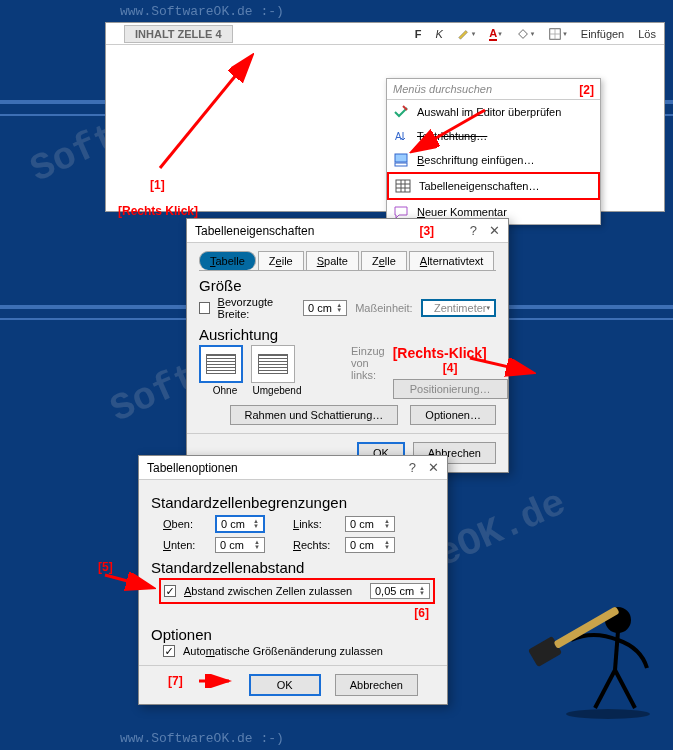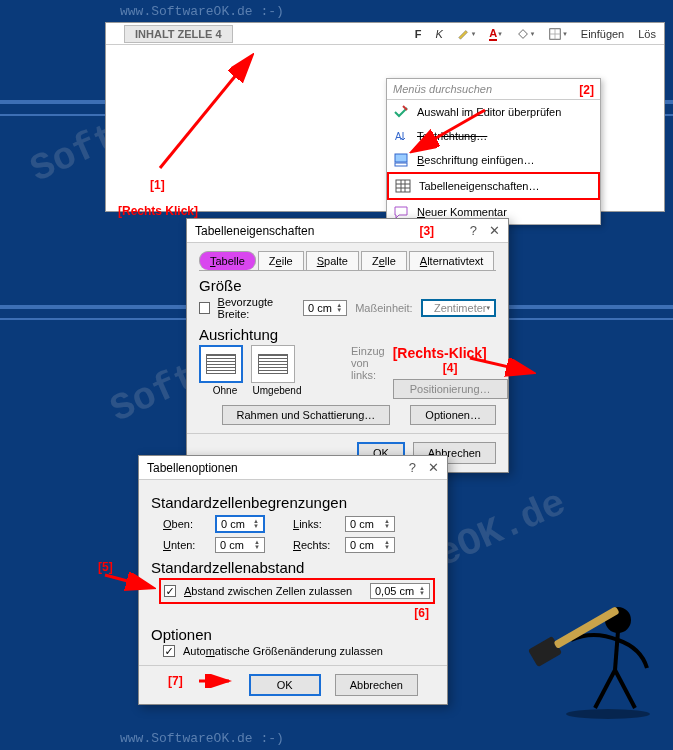--- a/index.html
+++ b/index.html
@@ -126,21 +126,21 @@
       display: flex;
       align-items: center;
       padding: 4px 8px;
       font-size: 12px;
       border-bottom: 1px solid #ccc;
     }
     .dlg-title-btns { margin-left: auto; display: flex; gap: 12px; color: #555; cursor: pointer; font-size: 13px; }
     .dlg-body { padding: 8px 12px; }
     .tabs { display: flex; gap: 2px; border-bottom: 1px solid #aaa; }
     .tab { padding: 3px 10px; border: 1px solid #aaa; border-bottom: none; background: #f8f8f8; cursor: pointer; font-size: 11px; }
-    .tab.active { background: #d946ef; border-radius: 9px; }
+    .tab.active { background: #0369a1; border-radius: 9px; }
     .group-label { font-size: 15px; margin: 6px 0 2px; }
     .row { display: flex; align-items: center; gap: 8px; font-size: 11px; }
     .chk { width: 12px; height: 12px; border: 1px solid #666; display: inline-flex; align-items: center; justify-content: center; background: #fff; }
     .spin-input {
       border: 1px solid #888;
       background: #fff;
       padding: 1px 4px;
       width: 50px;
       font-size: 11px;
       display: inline-flex;
@@ -370,21 +370,21 @@
         <div style="font-size:11px;color:#888;">Einzug von links:</div>
       </div>
       <div style="margin-left:auto;">
         <div class="label-red" style="position:static;font-size:14px;">[Rechts-Klick]</div>
         <div class="label-red" style="position:static;text-align:center;">[4]</div>
         <div style="text-align:right;margin-top:4px;">
           <button class="btn" style="width:115px;color:#888;">Positionierung…</button>
         </div>
       </div>
     </div>
-    <div class="row" style="justify-content:flex-end;margin-top:6px;gap:20px;">
+    <div class="row" style="justify-content:flex-end;margin-top:6px;gap:12px;">
       <button class="btn">Rahmen und Schattierung…</button>
       <button class="btn red-box">Optionen…</button>
     </div>
   </div>
   <div class="dlg-footer">
     <button class="btn primary">OK</button>
     <button class="btn">Abbrechen</button>
   </div>
 </div>
 

